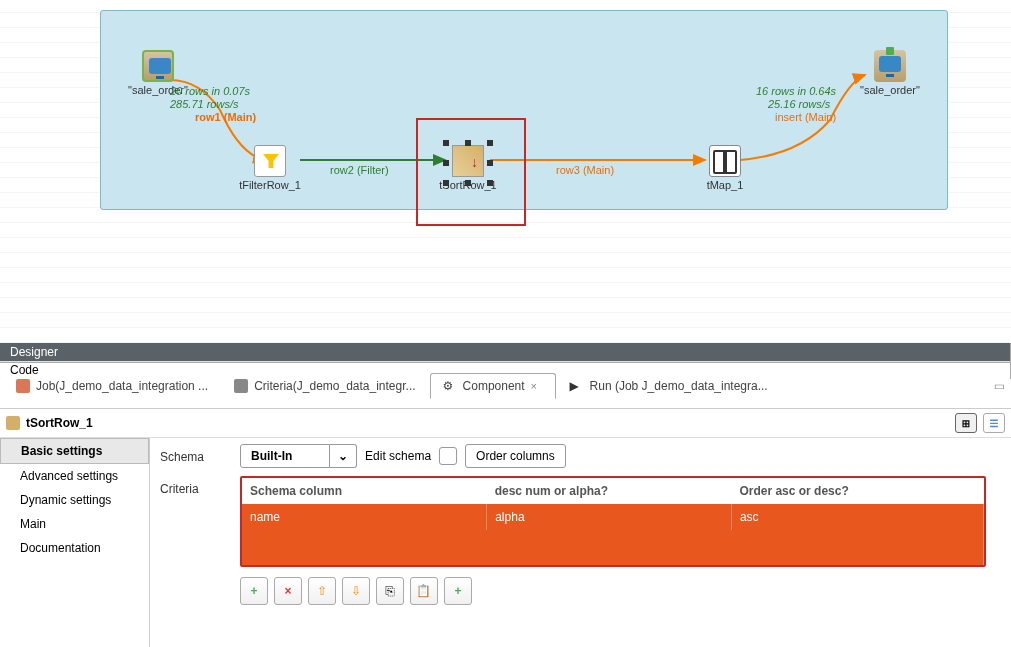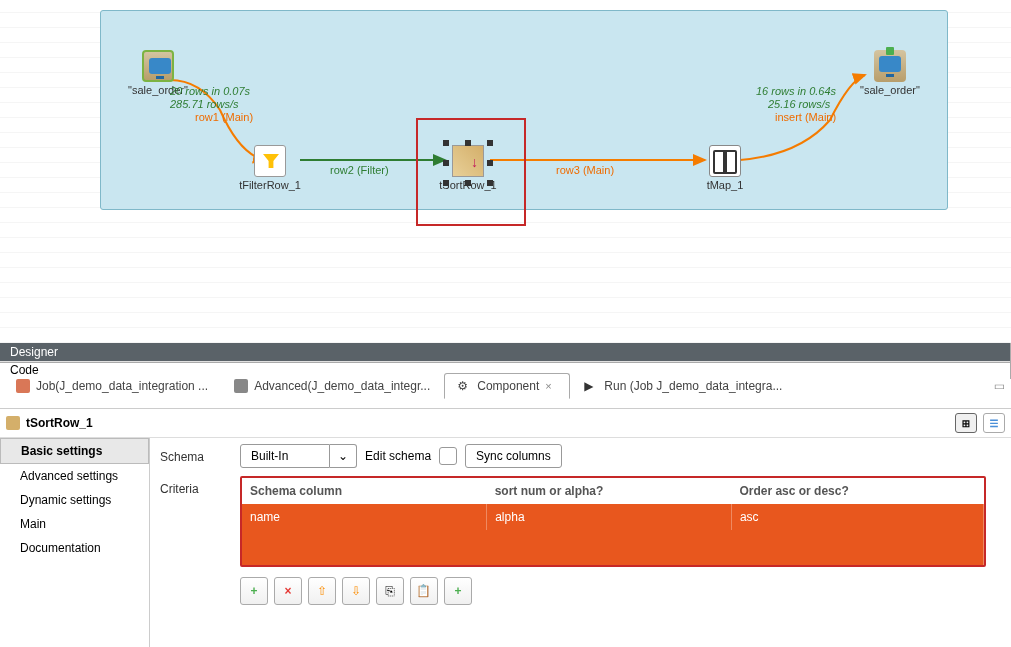--- a/index.html
+++ b/index.html
@@ -60,21 +60,21 @@
 
 .config-body { display: flex; flex: 1; overflow: hidden; }
 .settings-nav { width: 150px; border-right: 1px solid #ccc; }
 .settings-nav-item { padding: 5px 20px; font-size: 12px; cursor: pointer; }
 .settings-nav-item.active { background: #e8e8e8; font-weight: bold; border: 1px solid #bbb; }
 
 .settings-content { flex: 1; padding: 6px 10px; position: relative; }
 .form-row { display: flex; align-items: flex-start; margin-bottom: 8px; }
 .form-label { width: 80px; font-size: 12px; color: #333; padding-top: 6px; }
 .form-control-group { display: flex; gap: 8px; align-items: center; }
-.select-box { display: flex; }
+.select-box { display: flex; font-weight: bold; }
 .select-main { border: 1px solid #999; padding: 4px 10px; min-width: 90px; border-radius: 3px 0 0 3px; }
 .select-arrow { border: 1px solid #999; border-left: none; padding: 4px 8px; border-radius: 0 3px 3px 0; cursor: pointer; }
 .btn-outline { border: 1px solid #999; padding: 4px 10px; border-radius: 3px; cursor: pointer; background: #fff; }
 .checkbox { width: 18px; height: 18px; border: 1px solid #999; border-radius: 3px; cursor: pointer; }
 
 .criteria-table-wrap { border: 2px solid #c62828; border-radius: 2px; width: 746px; }
 .criteria-table { width: 100%; border-collapse: collapse; }
 .criteria-table th { text-align: left; padding: 6px 8px; color: #555; font-weight: bold; font-size: 12px; background: #fff; }
 .criteria-table td { padding: 6px 8px; background: #e8571e; color: #fff; border-right: 1px solid rgba(255,255,255,0.3); margin-top: 28px; }
 .criteria-table-blank { height: 35px; background: #fff; }
@@ -142,41 +142,41 @@
 
   <div class="component" style="left:840px; top:50px;">
     <div class="comp-icon db-icon">
         <span class="db-arrow-in"></span>
       </div>
     <div class="comp-label">"sale_order"</div>
   </div>
 
   <div class="flow-label stat-green" style="left:170px; top:85px;">20 rows in 0.07s</div>
   <div class="flow-label stat-green" style="left:170px; top:98px;">285.71 rows/s</div>
-  <div class="flow-label stat-orange" style="left:195px; top:111px;">row1 (Main)</div>
+  <div class="flow-label stat-orange" style="left:195px; top:111px;font-weight:bold;">row1 (Main)</div>
   <div class="flow-label" style="left:330px; top:164px; color:#2e7d32;">row2 (Filter)</div>
   <div class="flow-label stat-orange" style="left:556px; top:164px;">row3 (Main)</div>
   <div class="flow-label stat-green" style="left:748px; top:85px;margin-left:8px;">16 rows in 0.64s</div>
   <div class="flow-label stat-green" style="left:768px; top:98px;">25.16 rows/s</div>
   <div class="flow-label stat-orange" style="left:775px; top:111px;">insert (Main)</div>
 </div>
 
 <div class="view-tabs">
   <div class="view-tab active">Designer</div>
   <div class="view-tab">Code</div>
 </div>
 
 <div class="panel-tabs">
   <div class="ptab">
     <span class="mini-icon" style="background:#d97757;border-radius:2px;"></span>
     <span>Job(J_demo_data_integration ...</span>
   </div>
   <div class="ptab">
     <span class="mini-icon" style="background:#888;border-radius:2px;"></span>
-    <span>Advanced(J_demo_data_integr...</span>
+    <span>Criteria(J_demo_data_integr...</span>
   </div>
   <div class="ptab active">
     <span class="mini-icon" style="color:#444;">⚙</span>
     <span>Component</span>
     <span class="ptab-close">×</span>
   </div>
   <div class="ptab">
     <span class="mini-icon" style="color:#333;">▶</span>
     <span>Run (Job J_demo_data_integra...</span>
   </div>
@@ -211,33 +211,33 @@
     <div class="settings-content">
       <div class="form-row">
         <div class="form-label">Schema</div>
         <div class="form-control-group">
           <div class="select-box">
             <div class="select-main">Built-In</div>
             <div class="select-arrow">⌄</div>
           </div>
           <span>Edit schema</span>
           <div class="checkbox"></div>
-          <div class="btn-outline">Sync columns</div>
+          <div class="btn-outline">Order columns</div>
         </div>
       </div>
 
       <div class="form-row">
         <div class="form-label">Criteria</div>
         <div style="flex:1;">
           <div class="criteria-table-wrap">
             <table class="criteria-table">
               <thead>
                 <tr>
                   <th style="width:33%;">Schema column</th>
-                  <th style="width:33%;">sort num or alpha?</th>
+                  <th style="width:33%;">desc num or alpha?</th>
                   <th>Order asc or desc?</th>
                 </tr>
               </thead>
               <tbody>
                 <tr>
                   <td>name</td>
                   <td>alpha</td>
                   <td>asc</td>
                 </tr>
                 <tr>

